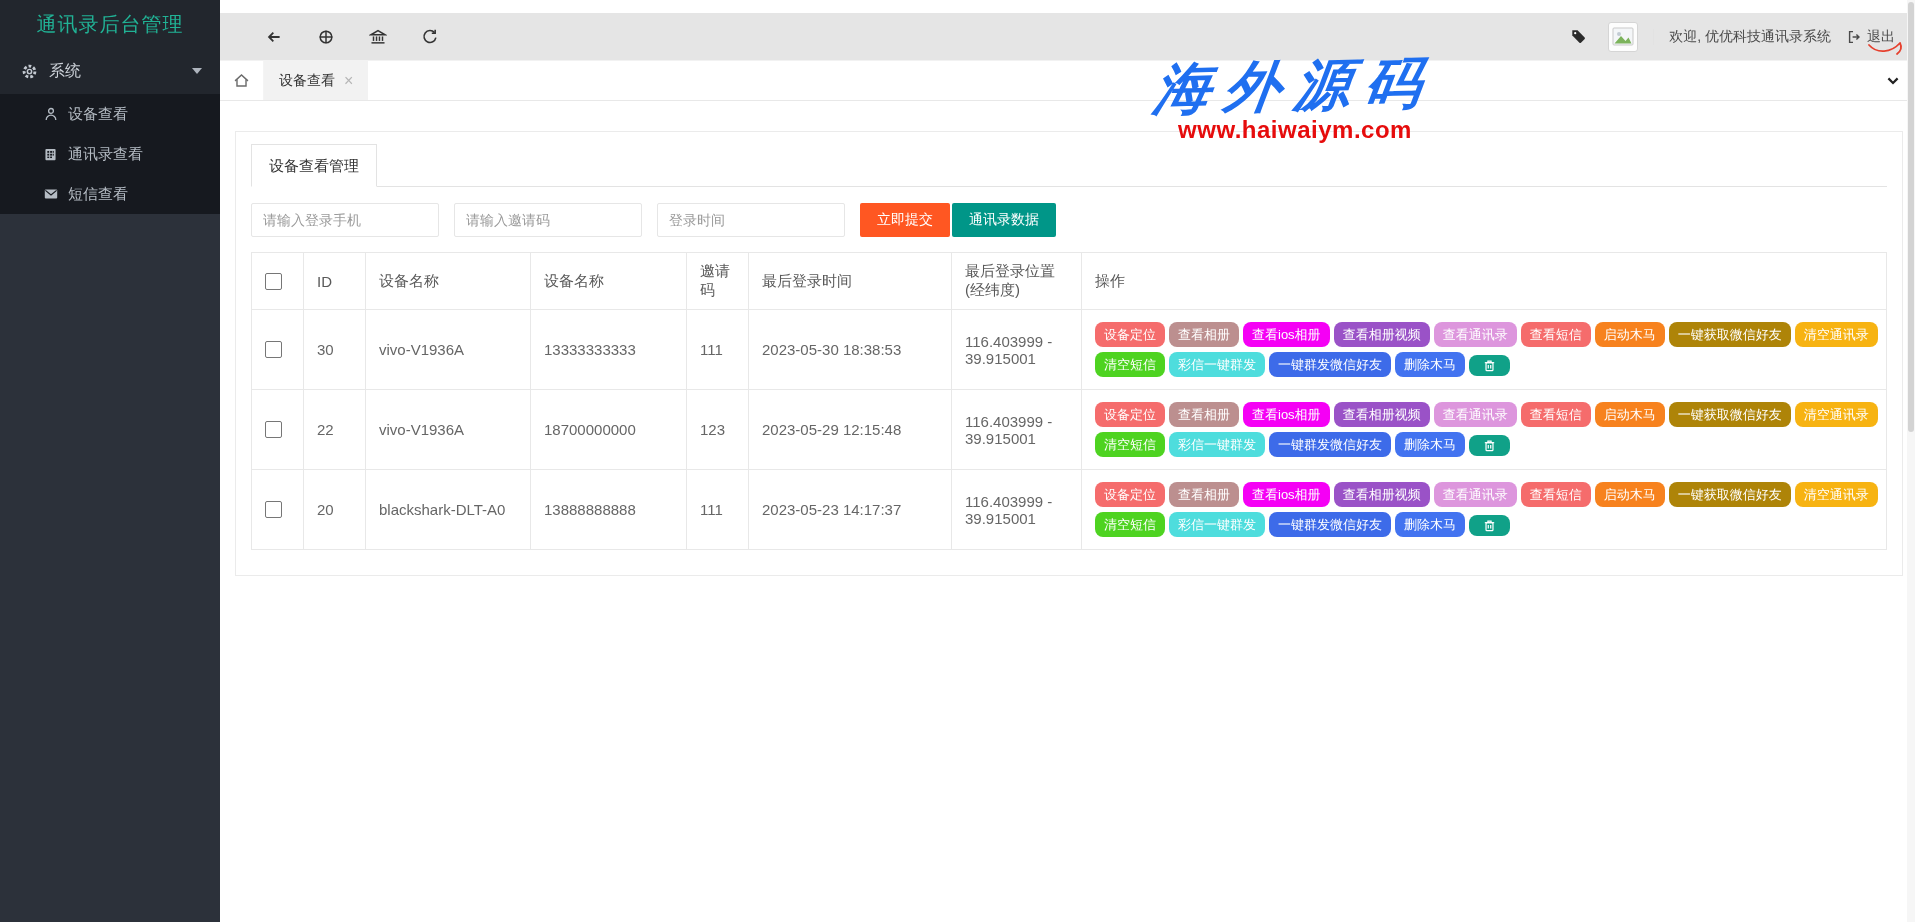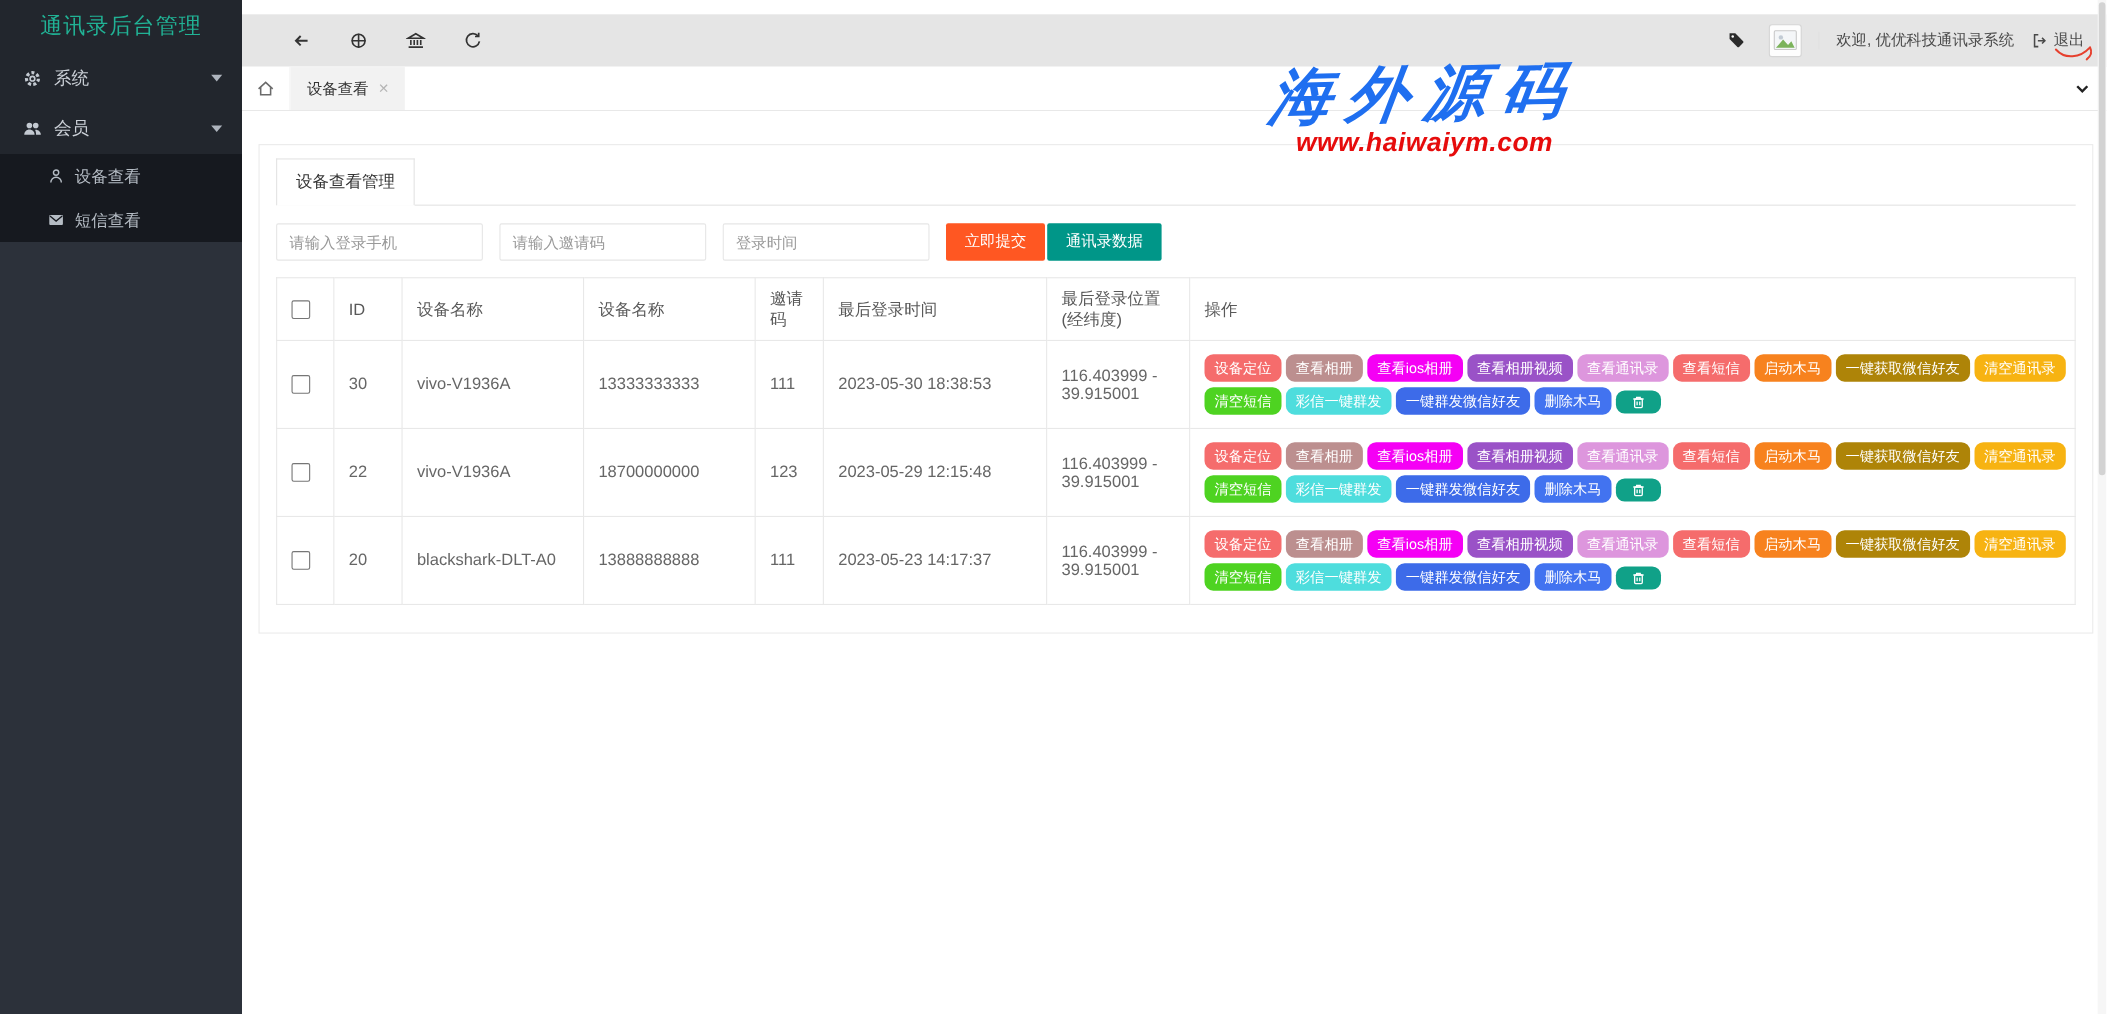--- a/index.html
+++ b/index.html
@@ -88,43 +88,47 @@
         <span class="mi-icon">
           <svg width="17" height="17" viewBox="0 0 16 16">
               <circle cx="8" cy="8" r="5.1" fill="none" stroke="currentColor" stroke-width="2.7" stroke-dasharray="2.6 1.9"></circle>
               <circle cx="8" cy="8" r="2" fill="none" stroke="currentColor" stroke-width="1.4"></circle>
             </svg>
         </span>
         <span class="mi-label">系统</span>
         <span class="tri tri-down"></span>
       </div>
 
-      <div class="menu-item">
-        <span class="mi-icon">
-          <svg width="17" height="17" viewBox="0 0 16 16" fill="currentColor">
-              <circle cx="5.4" cy="4.8" r="2.4"></circle>
-              <circle cx="10.8" cy="4.8" r="2.4"></circle>
-              <path d="M1 12.6c0-2.4 2-4.3 4.4-4.3s4.4 1.9 4.4 4.3z"></path>
-              <path d="M10.3 8.6c.2 0 .3-.1.5-.1 2.4 0 4.4 1.9 4.4 4.1h-4.1c0-1.6-.3-3-0.8-4z"></path>
-            </svg>
-        </span>
-        <span class="mi-label">会员</span>
-        <span class="tri tri-down"></span>
-      </div>
 
 
       <div class="submenu">
         <div class="sub-item">
           <span class="mi-icon">
             <svg width="16" height="16" viewBox="0 0 16 16">
                 <circle cx="8" cy="4.9" r="2.4" fill="none" stroke="currentColor" stroke-width="1.3"></circle>
                 <path d="M3.2 13.9a4.8 4.8 0 0 1 9.6 0" fill="none" stroke="currentColor" stroke-width="1.3"></path>
               </svg>
           </span>
           <span>设备查看</span>
+        </div>
+        <div class="sub-item">
+          <span class="mi-icon">
+            <svg width="15" height="15" viewBox="0 0 16 16">
+                <rect x="2.6" y="2" width="10.8" height="12" rx="1" fill="currentColor"></rect>
+                <rect x="4.6" y="4.2" width="2" height="2" fill="#16191f"></rect>
+                <rect x="7.6" y="4.2" width="2" height="2" fill="#16191f"></rect>
+                <rect x="10.3" y="4.2" width="1.2" height="2" fill="#16191f"></rect>
+                <rect x="4.6" y="7.2" width="2" height="2" fill="#16191f"></rect>
+                <rect x="7.6" y="7.2" width="2" height="2" fill="#16191f"></rect>
+                <rect x="10.3" y="7.2" width="1.2" height="2" fill="#16191f"></rect>
+                <rect x="4.6" y="10.2" width="2" height="1.6" fill="#16191f"></rect>
+                <rect x="7.6" y="10.2" width="2" height="1.6" fill="#16191f"></rect>
+              </svg>
+          </span>
+          <span>通讯录查看</span>
         </div>
         <div class="sub-item">
           <span class="mi-icon">
             <svg width="16" height="16" viewBox="0 0 16 16">
                 <rect x="1.8" y="3.4" width="12.4" height="9.2" rx="1" fill="currentColor"></rect>
                 <path d="M2.4 4.4 8 9l5.6-4.6" stroke="#16191f" stroke-width="1.2" fill="none"></path>
               </svg>
           </span>
           <span>短信查看</span>
         </div>
@@ -207,21 +211,21 @@
       </span>
       <span class="tab-collapse">
         <svg width="16" height="16" viewBox="0 0 16 16">
             <path d="M3.4 5.4 8 10l4.6-4.6" fill="none" stroke="#222" stroke-width="2.2"></path>
           </svg>
       </span>
     </nav>
 
     <div class="watermark">
       <div class="wm-title" id="wm-title" style="color: rgb(31, 111, 240);">海外源码</div>
-      <div class="wm-url" id="wm-url" style="color: rgb(230, 12, 12); font-style: italic;">www.haiwaiym.com</div>
+      <div class="wm-url" id="wm-url" style="color: rgb(230, 12, 12);">www.haiwaiym.com</div>
     </div>
 
     <section class="content">
       <div class="card">
         <div class="tabstrip">
           <span class="inner-tab">设备查看管理</span>
         </div>
 
         <div class="filters">
           <input class="flt-input" type="text" placeholder="请输入登录手机" style="">

